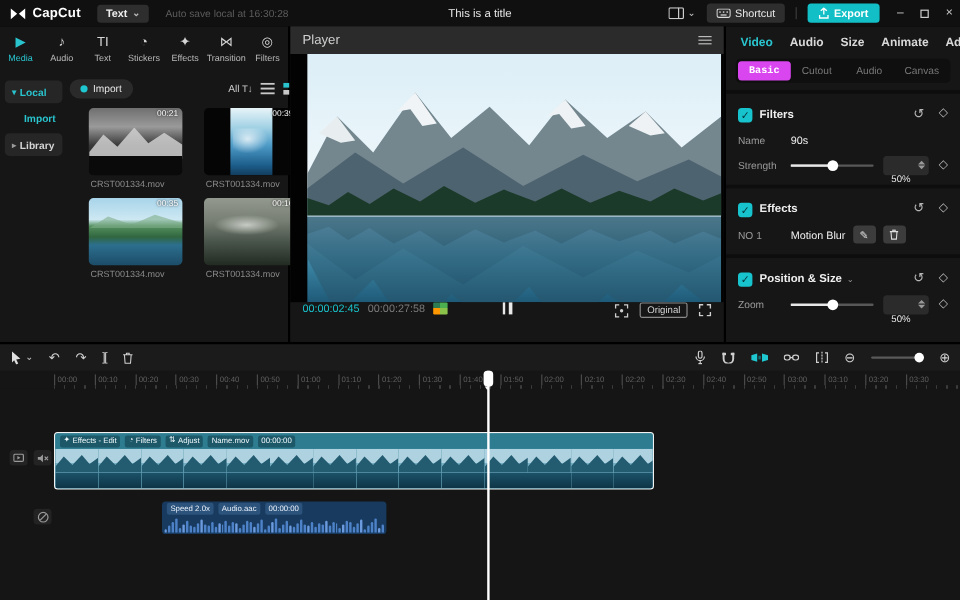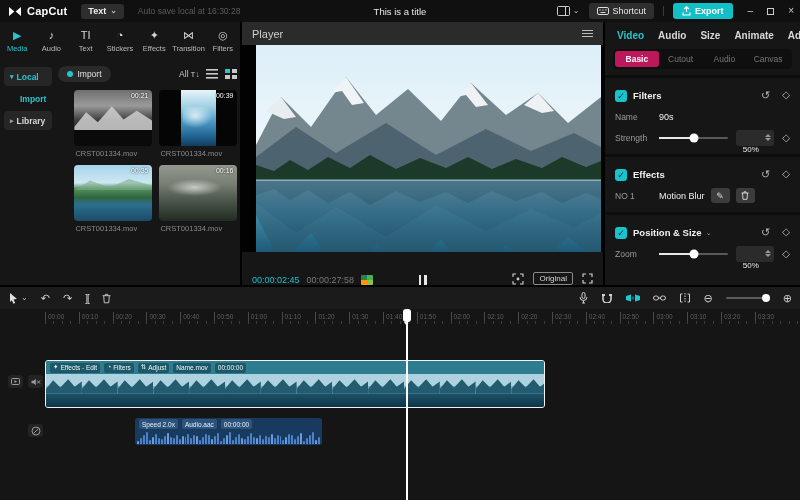--- a/index.html
+++ b/index.html
@@ -52,21 +52,21 @@
   .lp-content { flex:1; padding:4px 6px 0 2px; }
   .lc-toprow { display:flex; align-items:center; height:20px; }
   .import-pill { background:#2a2a2a; border-radius:9px; height:16px; display:flex; align-items:center;
     gap:4px; padding:0 9px; font-size:8.5px; color:#e3e3e3; }
   .dot-cyan { width:6px; height:6px; border-radius:50%; background:#1fc7d0; }
   .lc-right { margin-left:auto; display:flex; align-items:center; gap:7px; color:#c9c9c9; }
   .all-filter { font-size:8.5px; display:flex; align-items:center; gap:2px; }
   .sort-ico { font-size:8px; color:#c9c9c9; }
   .view-ico svg { display:block; }
 
-  .thumb-grid { display:grid; grid-template-columns:78px 78px; column-gap:7px; margin-top:6px;margin-left:16px; }
+  .thumb-grid { display:grid; grid-template-columns:78px 78px; column-gap:18px; margin-top:6px;margin-left:16px; }
   .mthumb { position:relative; width:78px; height:56px; border-radius:4px; overflow:hidden; background:#000; }
   .mthumb .dur { position:absolute; top:2px; right:4px; font-size:7px; color:#fff; text-shadow:0 0 2px #000; }
   .mname { font-size:7.5px; color:#8a8a8a; margin:3px 0 7px 1px; white-space:nowrap; overflow:hidden; }
 
   .scene1 { background:linear-gradient(180deg,#6f6f6f 0%,#9a9a9a 28%,#3a3a3a 55%,#0c0c0c 100%); }
   .scene1::before { content:''; position:absolute; left:0; right:0; top:24%; height:52%;
     background:#cfcfcf; clip-path:polygon(0 80%,15% 30%,30% 65%,48% 10%,63% 55%,80% 25%,100% 60%,100% 100%,0 100%); opacity:.85; }
   .scene1::after { content:''; position:absolute; left:0; right:0; bottom:0; height:28%; background:#0a0a0a; }
   .scene2 { background:#050505; }
   .scene2::before { content:''; position:absolute; left:28%; width:44%; top:0; bottom:0;
@@ -81,39 +81,39 @@
     background:radial-gradient(ellipse, rgba(220,225,218,.8), transparent 70%); }
 
   
   .pl-header { height:23px; background:#2b2b2b; display:flex; align-items:center; padding:0 10px; }
   .pl-title { font-size:11px; color:#cfcfcf; }
   .hamb { margin-left:auto; display:flex; flex-direction:column; gap:2px; }
   .hamb i { display:block; width:11px; height:1px; background:#bbb; }
   .pl-video { position:absolute; left:0; right:0; top:23px; bottom:33px; background:#020202; }
   .pl-video svg { position:absolute; left:14px; right:0; top:0; width:345px; height:100%; }
   .pl-controls { position:absolute; left:0; right:0; bottom:0; height:33px; background:#161616;
-    display:flex; align-items:flex-end; padding:0 10px; }
+    display:flex; align-items:flex-start; padding:0 10px; }
   .tc-cur { font-size:9px; color:#19c2cc; }
   .tc-tot { font-size:9px; color:#7a7a7a; margin-left:7px; }
   .film-ico { width:12px; height:10px; margin-left:7px; border-radius:1px; overflow:hidden;
     background:conic-gradient(#4caf50 0 25%, #8bc34a 0 50%, #ff9800 0 75%, #2e7d52 0 100%); }
   .pause-btn { position:absolute; left:50%; transform:translateX(-50%); display:flex; gap:3px; }
   .pause-btn i { display:block; width:2.5px; height:10px; background:#e8e8e8; }
   .pl-right { margin-left:auto; display:flex; align-items:center; gap:9px; }
   .orig-pill { border:1px solid #8a8a8a; border-radius:2px; font-size:8px; color:#d5d5d5; padding:1px 5px; }
 
   
   .rp-tabs { display:flex; align-items:center; height:26px; padding:0 12px; gap:14px; }
   .rp-tab { font-size:10px; color:#d8d8d8; font-weight:bold; }
   .rp-tab.active { color:#29c4ce; }
   .rp-subtabs { margin:1px 8px 6px; height:20px; background:#0f0f0f; border-radius:4px;
     display:flex; align-items:center; padding:2px; }
   .rp-subtab { flex:1; height:16px; border-radius:3px; display:flex; align-items:center;
     justify-content:center; font-size:8.5px; color:#777; }
-  .rp-subtab.active { background:#be185d; color:#fff; font-weight:bold; }
+  .rp-subtab.active { background:#d946ef; color:#fff; font-weight:bold;font-family:Liberation Mono, monospace; }
 
   .card { border-top:3px solid #0d0d0d; padding:7px 10px 6px; }
   .crow { display:flex; align-items:center; height:21px; }
   .chk { width:12px; height:12px; background:#17c3cc; border-radius:3px; color:#04333a;
     font-size:9px; line-height:12px; text-align:center; margin-right:6px; }
   .ctitle { font-size:9.5px; font-weight:bold; color:#f0f0f0; }
   .chead-icos { margin-left:auto; display:flex; gap:12px; color:#b5b5b5; }
   .reset-ico { font-size:11px; line-height:1; }
   .kf-ico { font-size:10px; line-height:1; }
   .clabel { width:44px; font-size:8.5px; color:#9a9a9a; }

